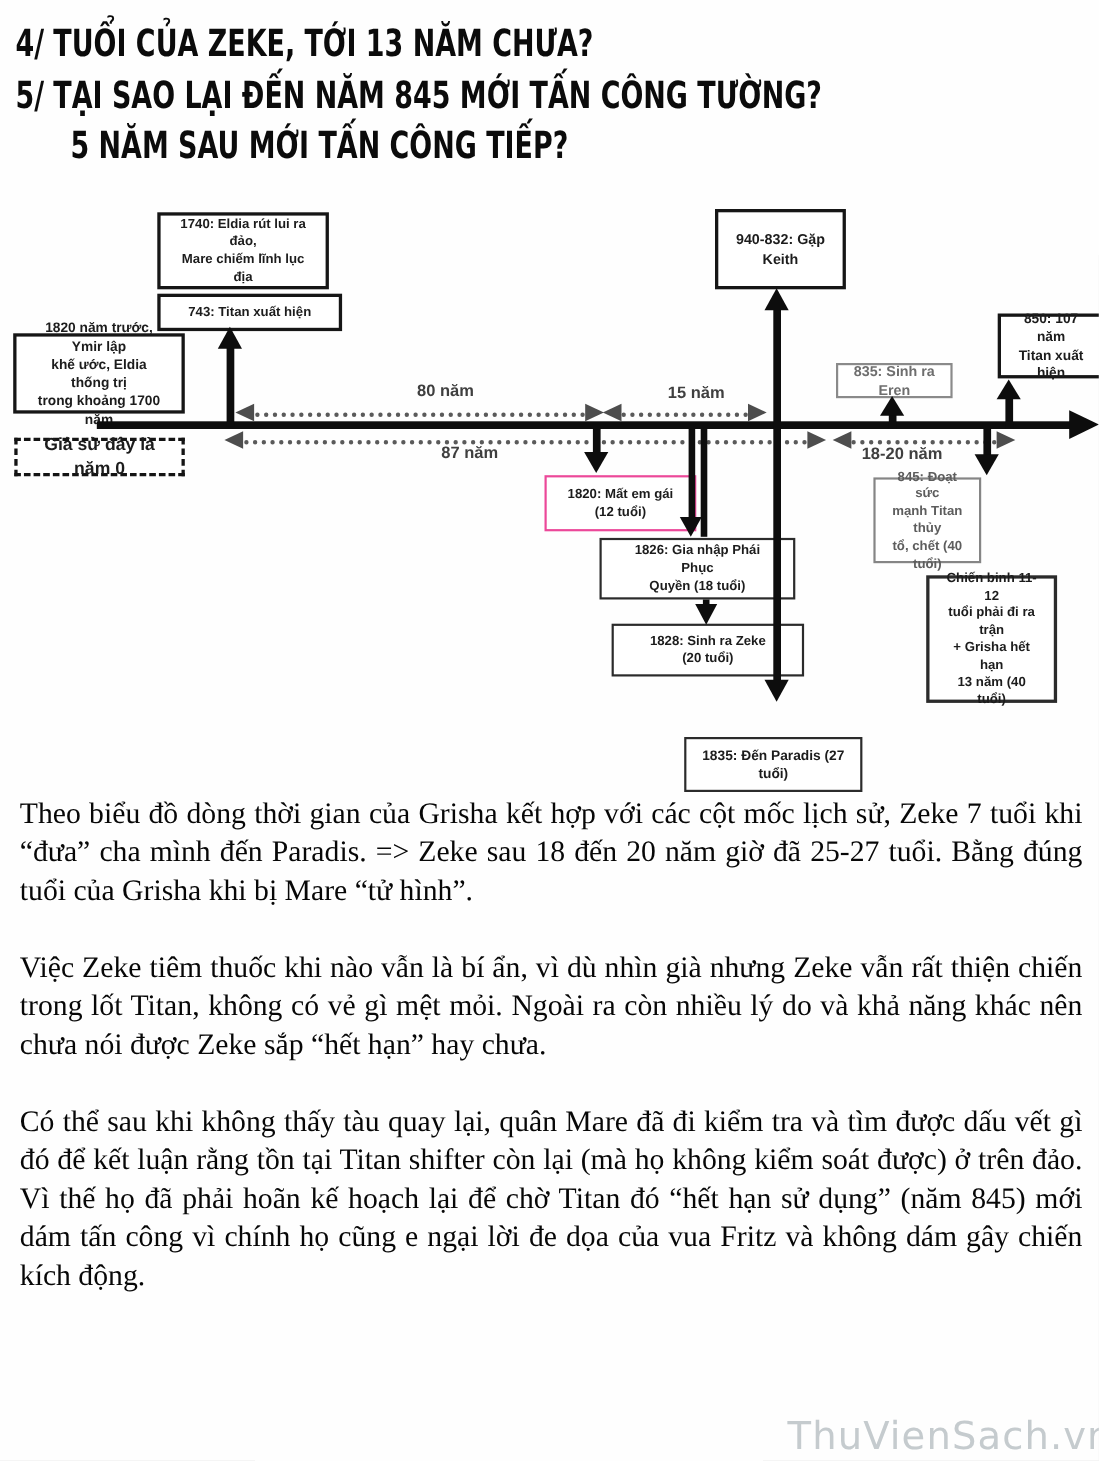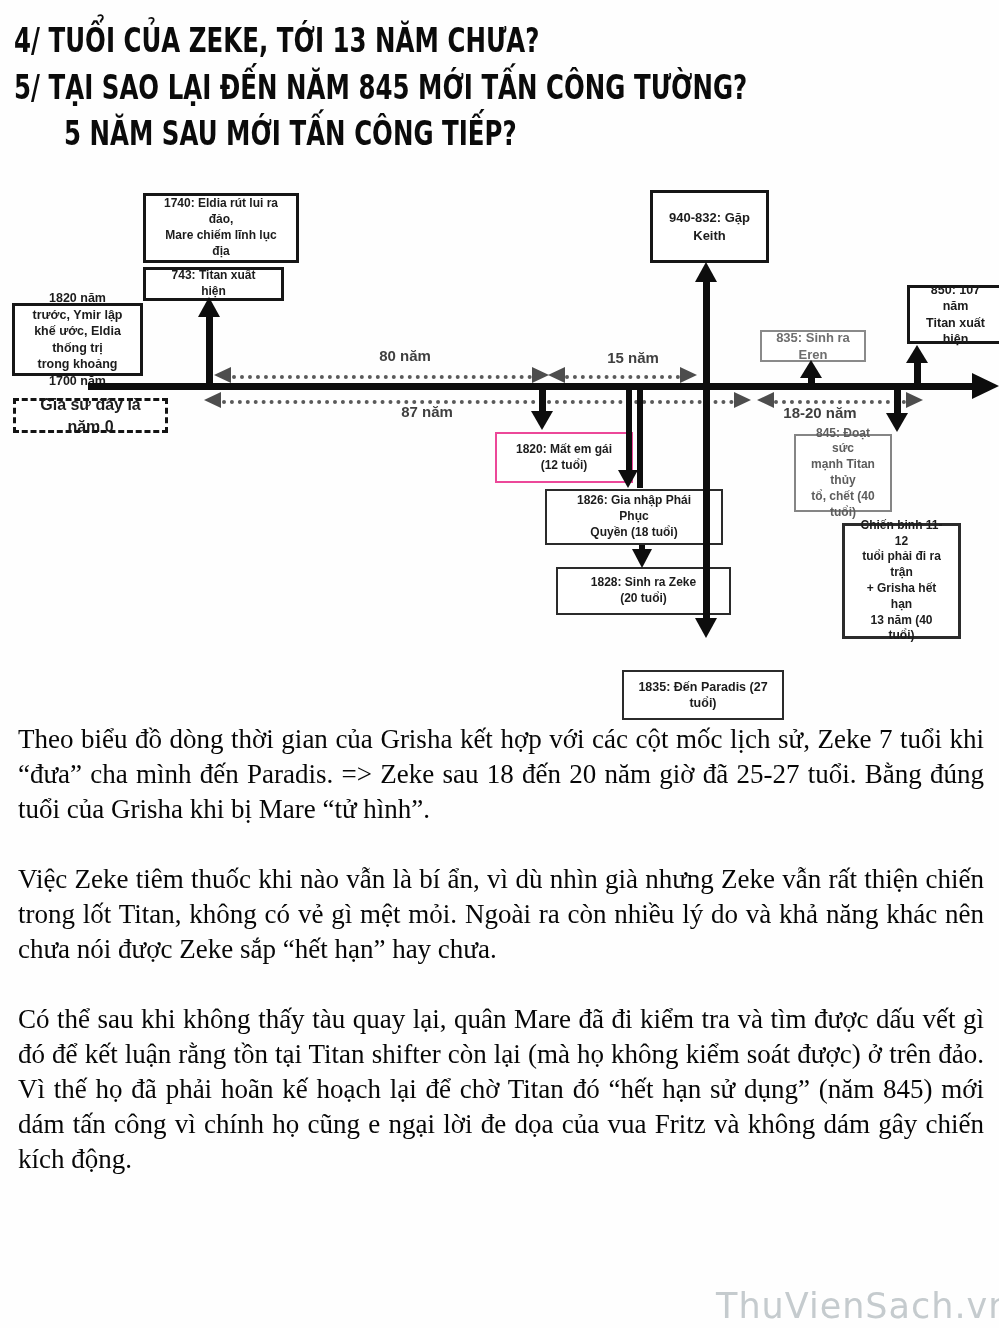--- a/index.html
+++ b/index.html
@@ -64,22 +64,22 @@
   #dotD-l{left:757px;top:392px;border-top:8px solid transparent;border-bottom:8px solid transparent;border-right:17px solid #4d4d4d;}
   #dotD-r{left:906px;top:392px;border-top:8px solid transparent;border-bottom:8px solid transparent;border-left:17px solid #4d4d4d;}
 
   #i80{left:350px;top:347px;}
   #i15{left:578px;top:349px;}
   #i87{left:372px;top:403px;}
   #i1820{left:765px;top:404px;}
 
   
   #b1740{left:143px;top:193px;width:156px;height:70px;}
-  #b743{left:143px;top:267px;width:141px;height:32px;}
-  #b1820t{left:12px;top:303px;width:131px;height:73px;font-size:12.5px;}
+  #b743{left:143px;top:267px;width:168px;height:32px;}
+  #b1820t{left:12px;top:303px;width:156px;height:73px;font-size:12.5px;}
   #bnam0{left:13px;top:398px;width:155px;height:35px;border:3px dashed #141414;font-size:16px;}
   #bkeith{left:650px;top:190px;width:119px;height:73px;font-size:13px;}
   #b850{left:875px;top:285px;width:97px;height:59px;font-size:12.5px;margin-left:32px;}
   #b835{left:760px;top:330px;width:106px;height:31px;border:2px solid #8a8a8a;color:#6e6e6e;font-size:13px;}
   #b1820{left:495px;top:432px;width:138px;height:51px;border:2px solid #ec4899;}
   #b1826{left:545px;top:489px;width:178px;height:56px;border:2px solid #2b2b2b;}
   #b1828{left:556px;top:567px;width:175px;height:48px;border:2px solid #2b2b2b;}
   #b1835{left:622px;top:638px;width:162px;height:50px;border:2.5px solid #2b2b2b;font-size:12.5px;margin-top:32px;}
   #b845{left:794px;top:434px;width:98px;height:78px;border:2px solid #858585;color:#5d5d5d;}
   #bchien{left:842px;top:523px;width:119px;height:116px;border:3px solid #2b2b2b;}

